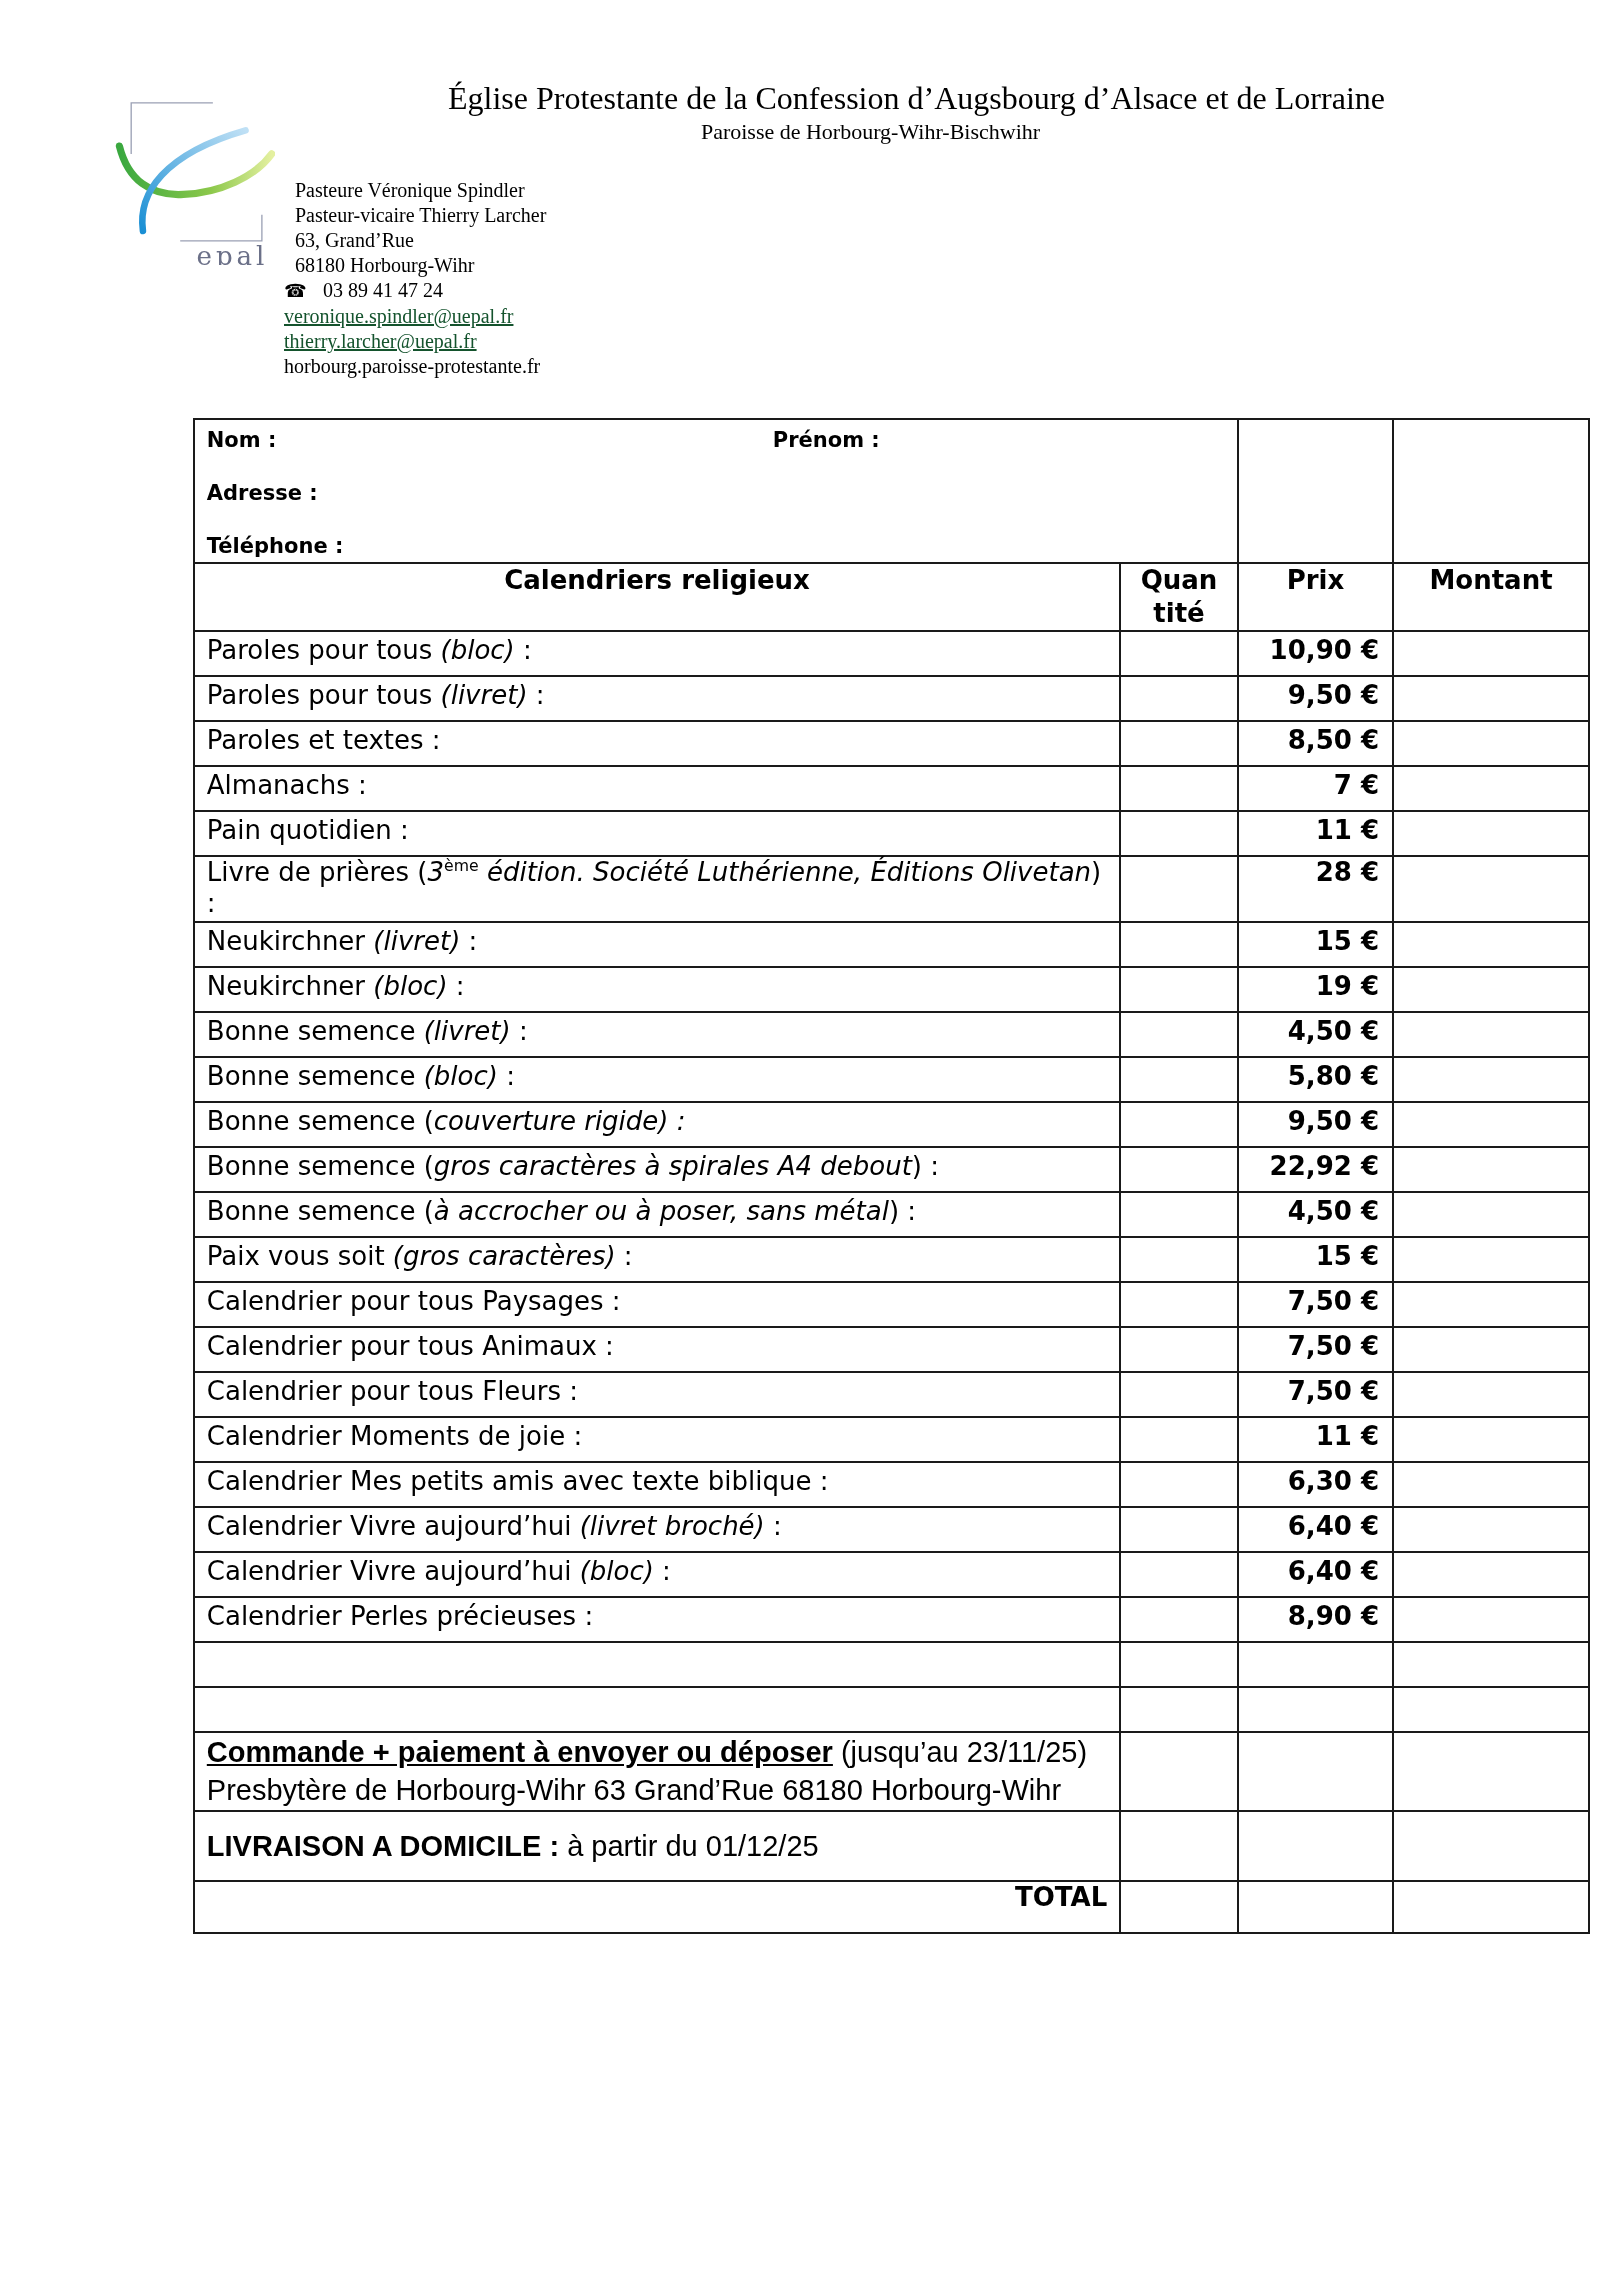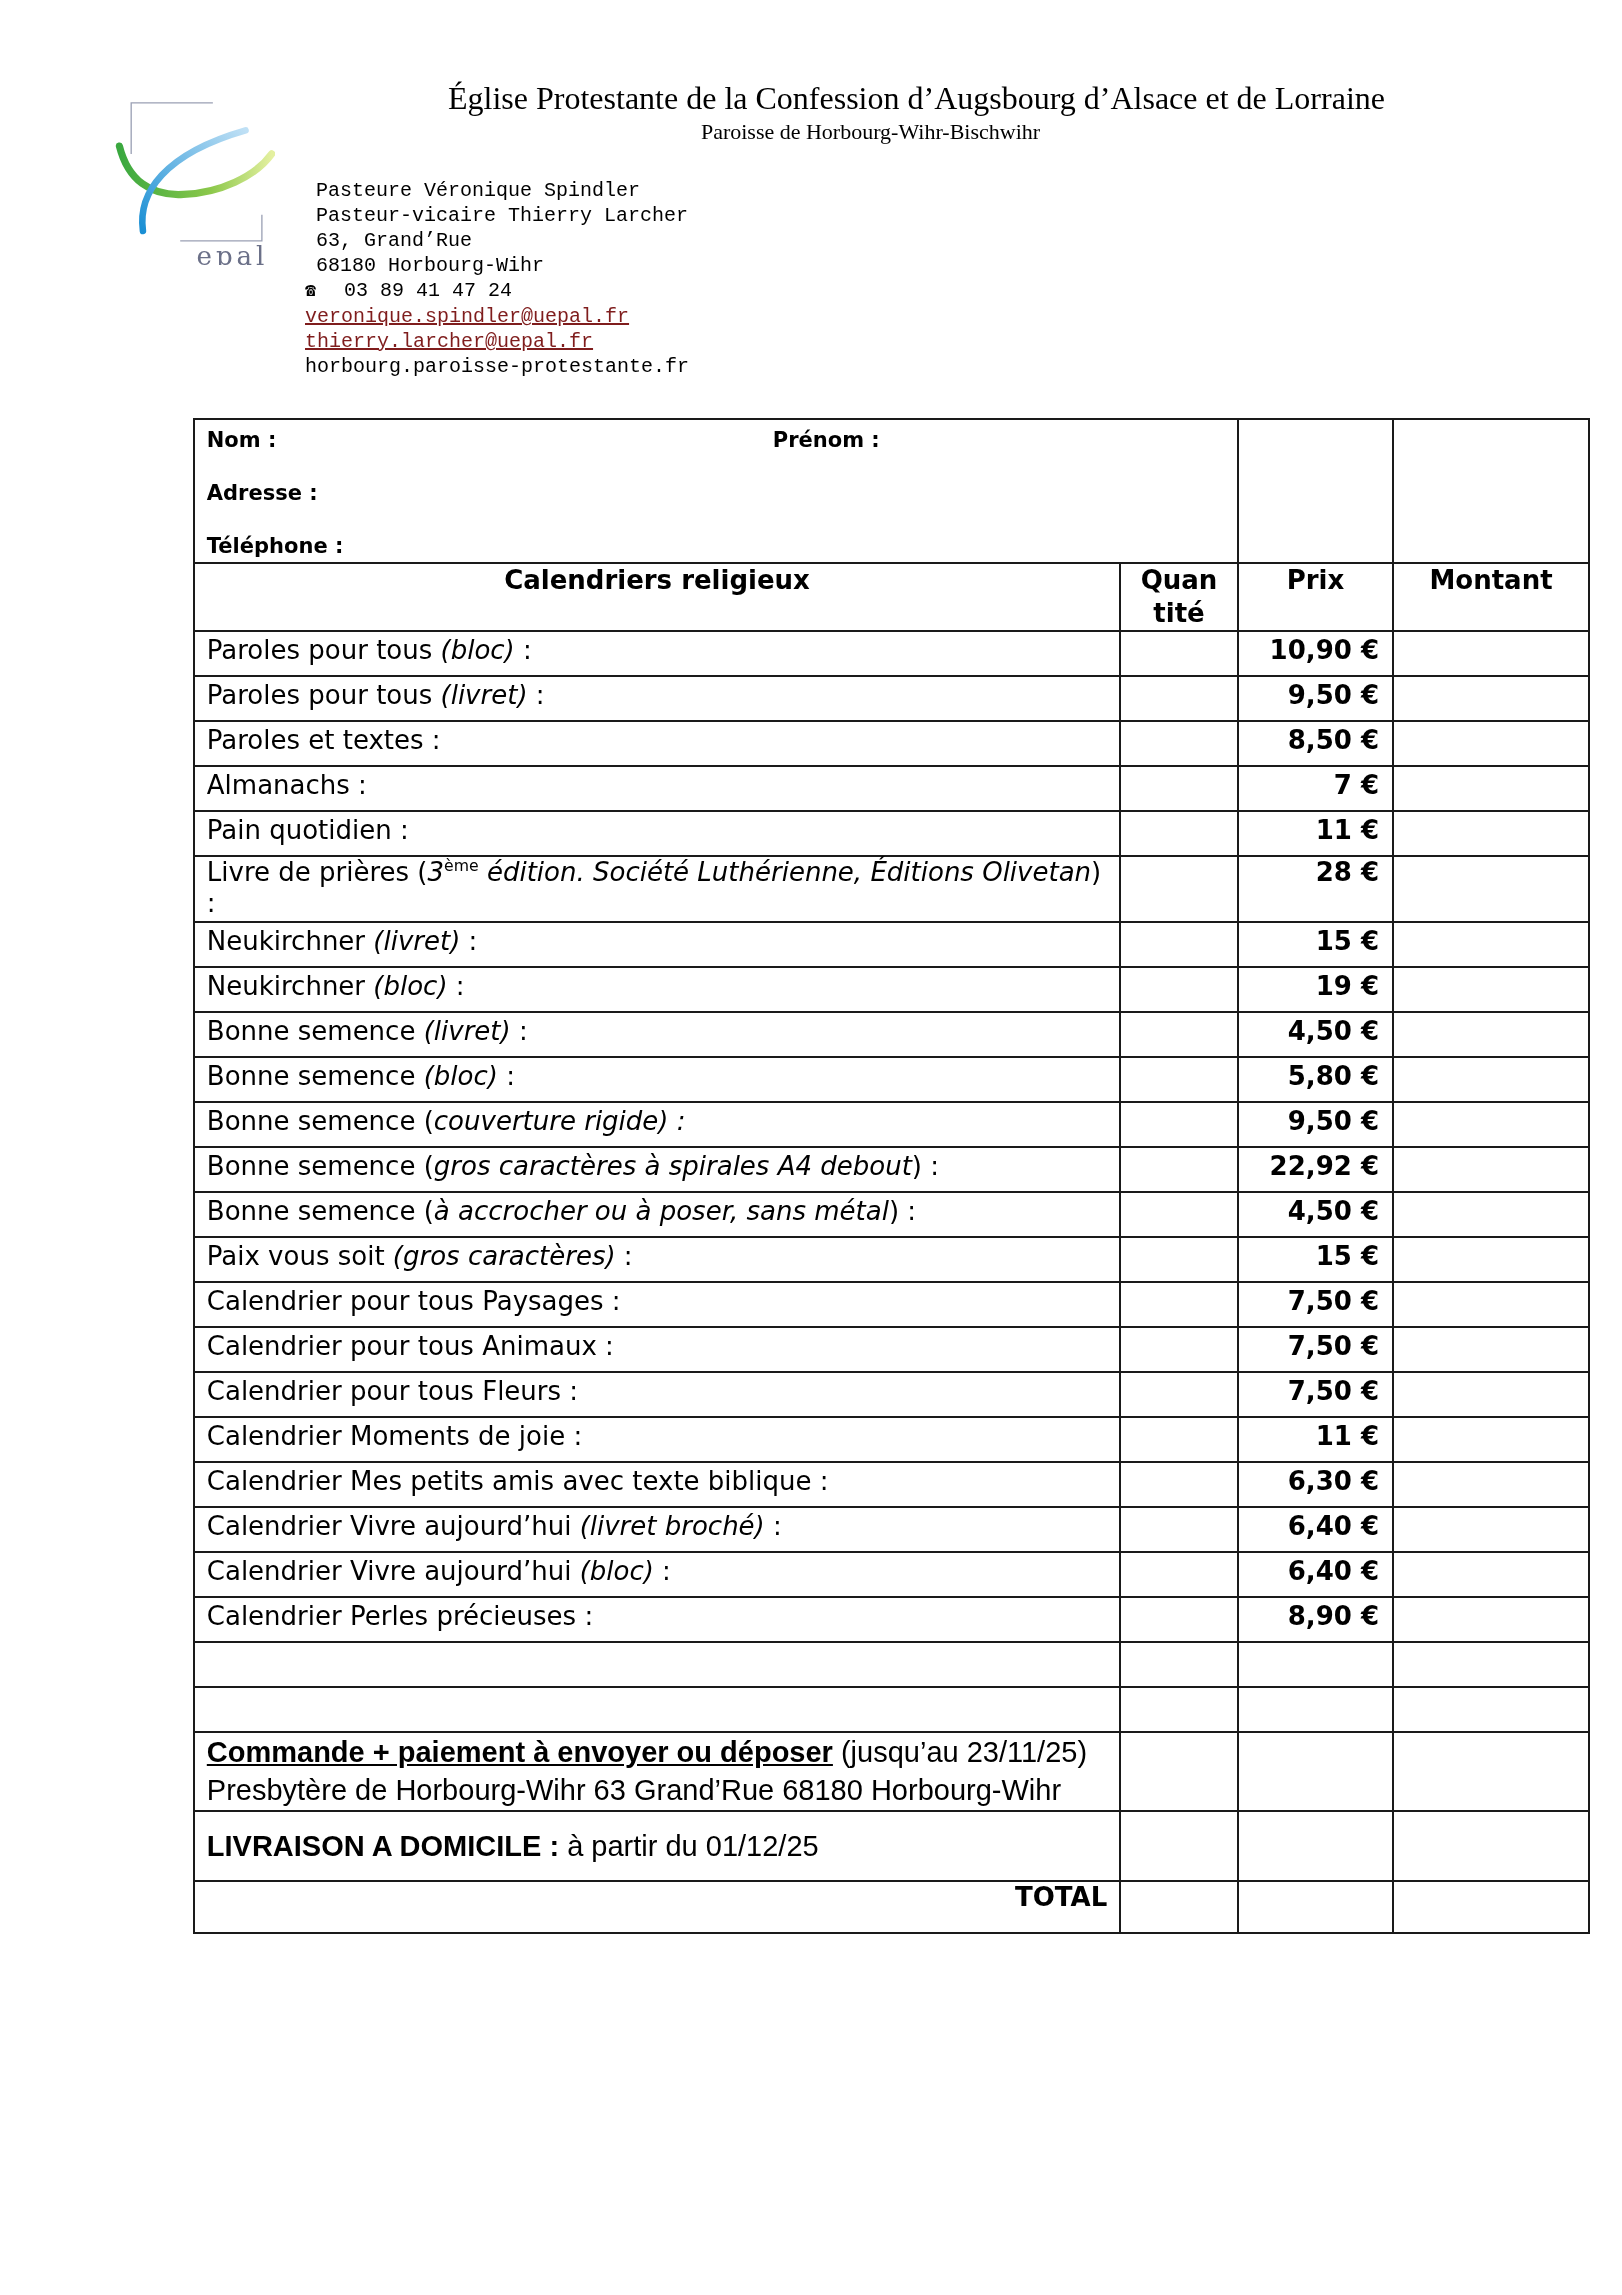--- a/index.html
+++ b/index.html
@@ -11,26 +11,26 @@
   
   .org-title {
     position: absolute; left: 393px; top: 79px; width: 1047px; text-align: center;
     font-family: "Liberation Serif", serif; font-size: 32px; line-height: 39px;
   }
   .parish {
     position: absolute; left: 393px; top: 118px; width: 955px; text-align: center;
     font-family: "Liberation Serif", serif; font-size: 22px; line-height: 27.5px;
   }
   .contact {
-    position: absolute; left: 305px; top: 178px;
-    font-family: Liberation Mono, monospace; font-size: 20px; line-height: 25px;
+    position: absolute; left: 284px; top: 178px;
+    font-family: Liberation Serif, serif; font-size: 20px; line-height: 25px;
   }
   .contact div { white-space: nowrap; }
   .contact .indent { padding-left: 11px; }
-  .contact a { color: #7f1d1d; text-decoration: underline; }
+  .contact a { color: #14532d; text-decoration: underline; }
   .phone-icon { display: inline-block; width: 26px; font-size: 18.3px; margin-right: 13px; }
 
   
   table.order {
     position: absolute; left: 193px; top: 418px; width: 1395px;
     border-collapse: collapse; table-layout: fixed;
     font-family: "DejaVu Sans", sans-serif; font-size: 26px;
   }
   table.order td { border: 2px solid #1a1a1a; padding: 0 11.8px; vertical-align: top; }
   col.c-item { width: 926px; }

